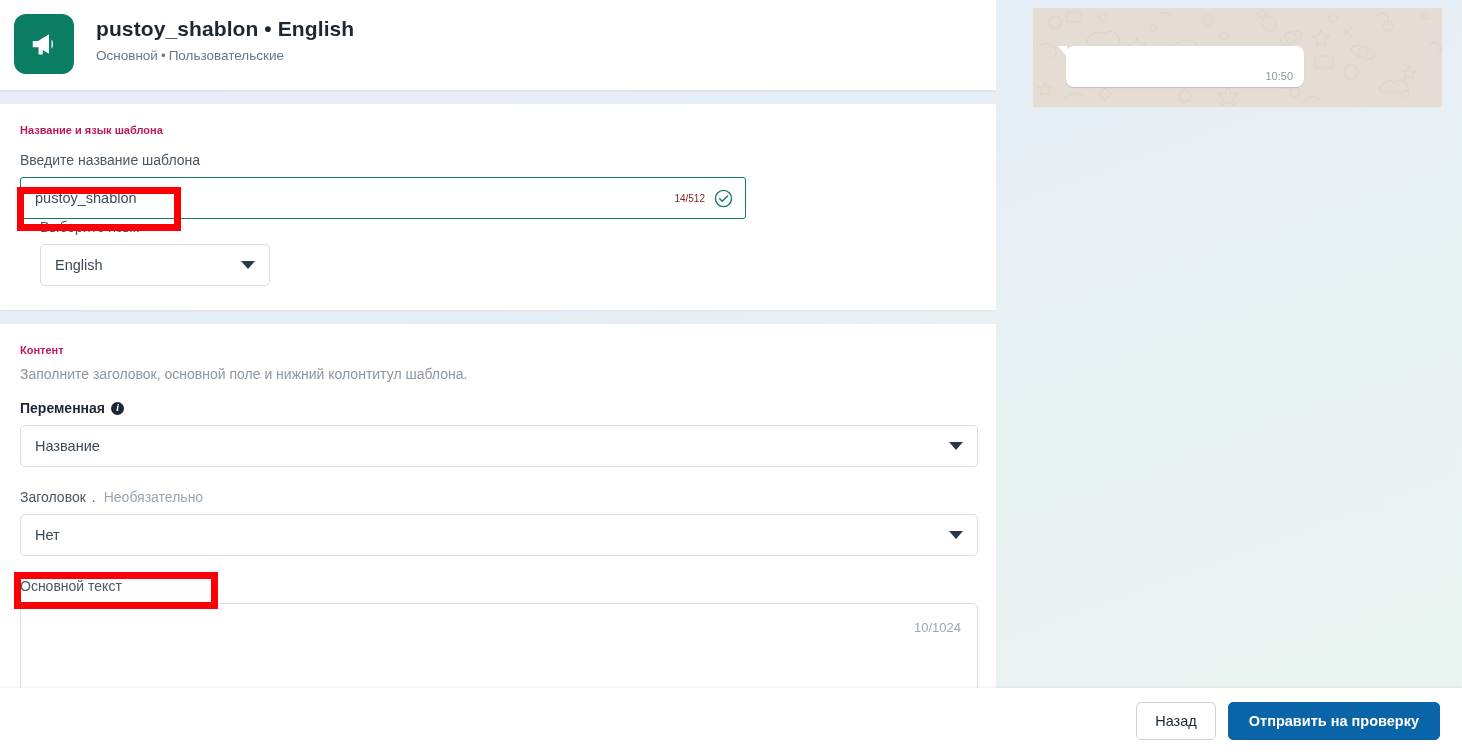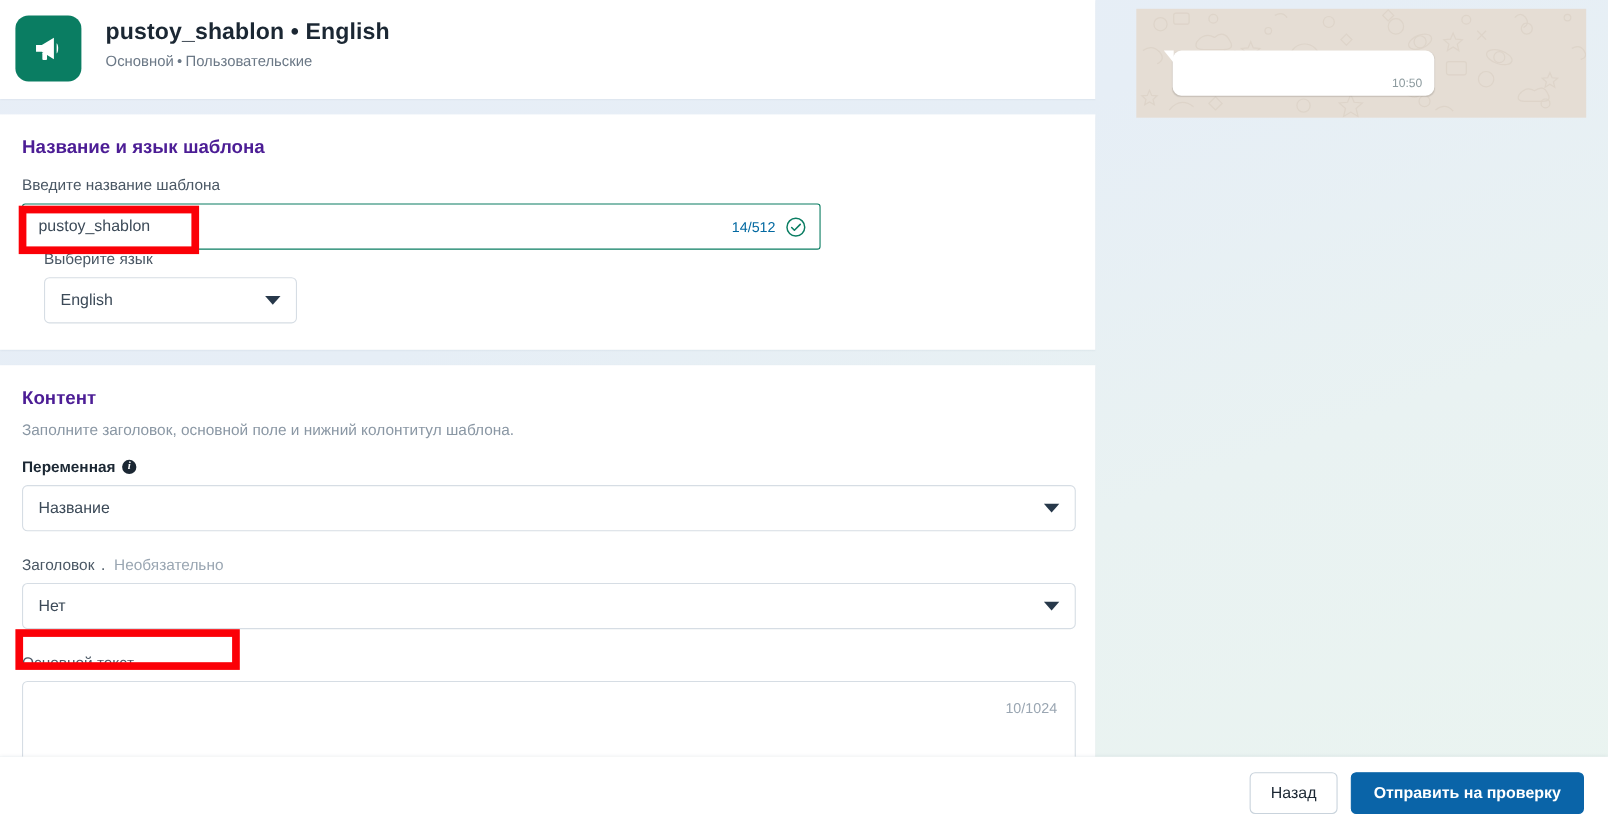--- a/index.html
+++ b/index.html
@@ -48,21 +48,21 @@
     white-space: nowrap;
   }
   .hdr-sub .sep { padding: 0 3px; }
 
   .gap { height: 14px; background: transparent; }
 
   
   .card-body { padding: 20px 20px 24px 20px; }
 
   .sec-title {
-    font-size: 17px; font-weight: bold; color: #4c1d95;
+    font-size: 11px; font-weight: bold; color: #be185d;
     margin-bottom: 16px;
   }
   .sec-desc {
     font-size: 14px; color: #8a97a4; margin: -6px 0 18px 0;
   }
 
   .field-label {
     font-size: 14px; color: #4a5764; margin-bottom: 9px;
   }
   .field-label.bold { font-weight: bold; color: #1b2733; display: flex; align-items: center; gap: 6px; }
@@ -88,21 +88,21 @@
     border-radius: 3px;
     background: #fff;
     display: flex; align-items: center;
     padding: 0 12px 0 14px;
     position: relative;
   }
   .text-input .val {
     font-size: 14.5px; color: #3c4a58; flex: 1;
   }
   .counter {
-    font-size: 13px; color: #0369a1; margin-right: 9px;
+    font-size: 10px; color: #7f1d1d; margin-right: 9px;
   }
   .check-circle {
     width: 19px; height: 19px; flex: 0 0 auto;
   }
 
   .select-box {
     height: 42px; width: 100%;
     border: 1px solid #d6dde4;
     border-radius: 5px; background: #fff;
     display: flex; align-items: center;

